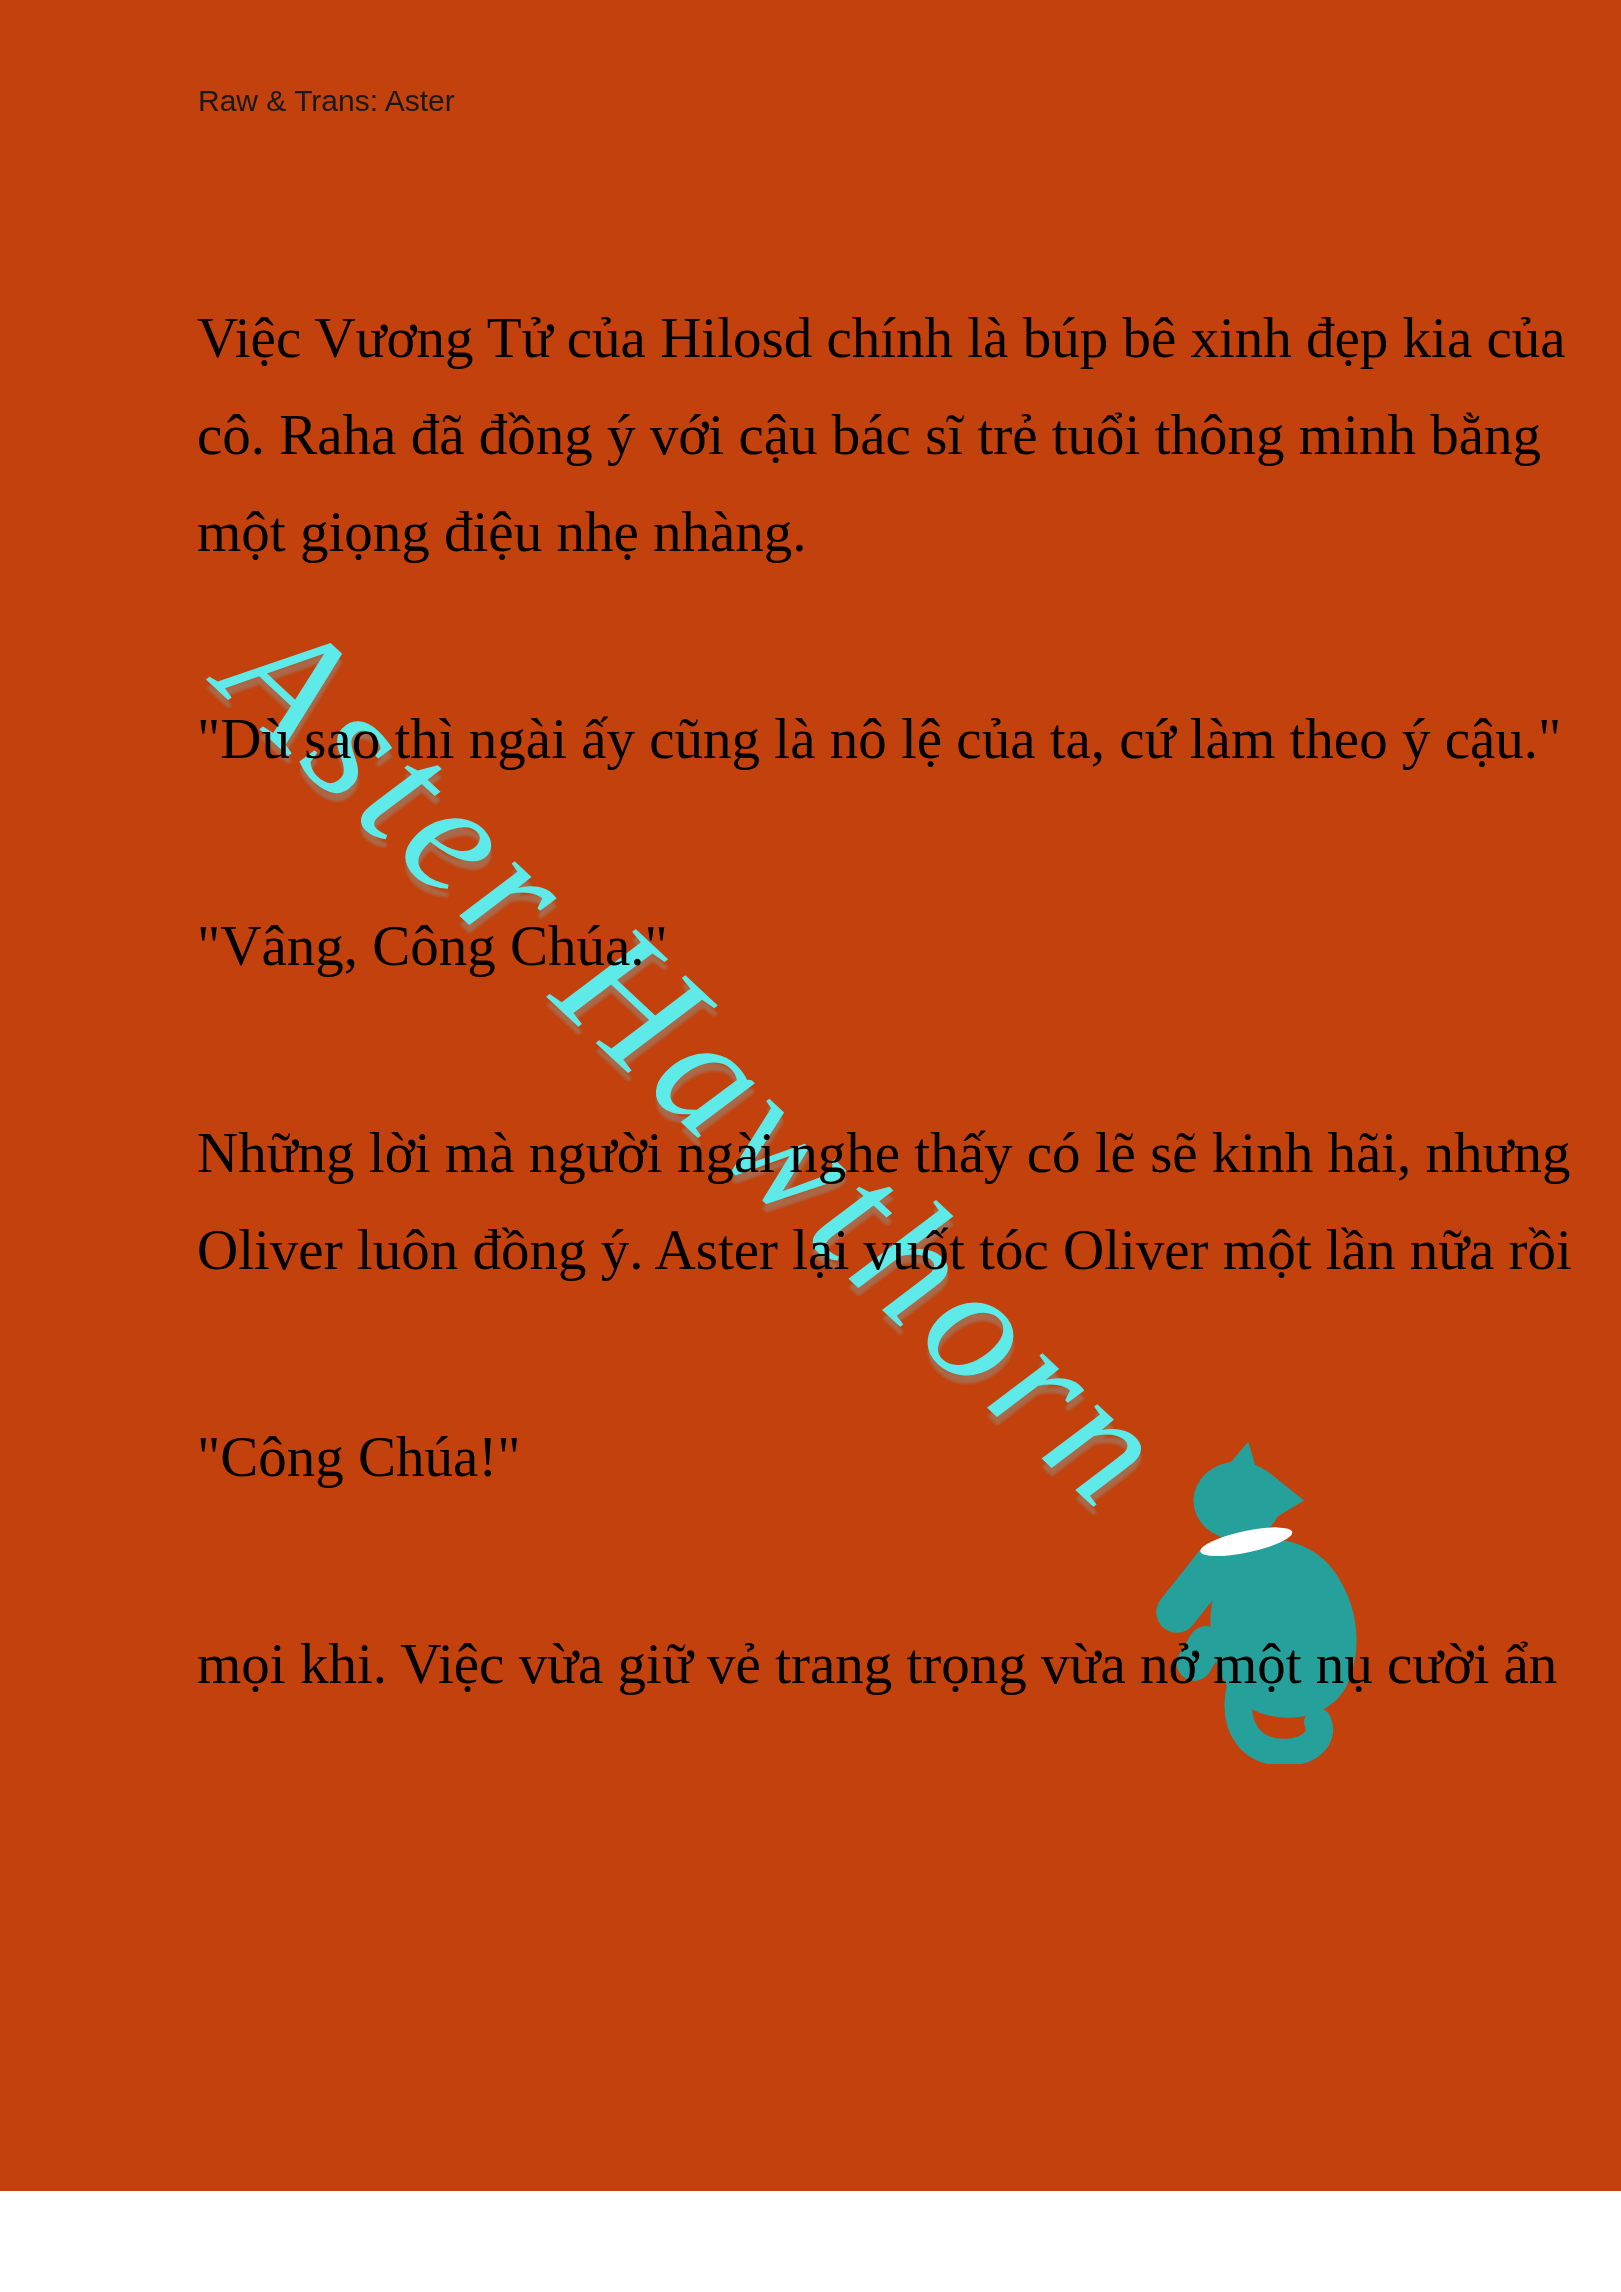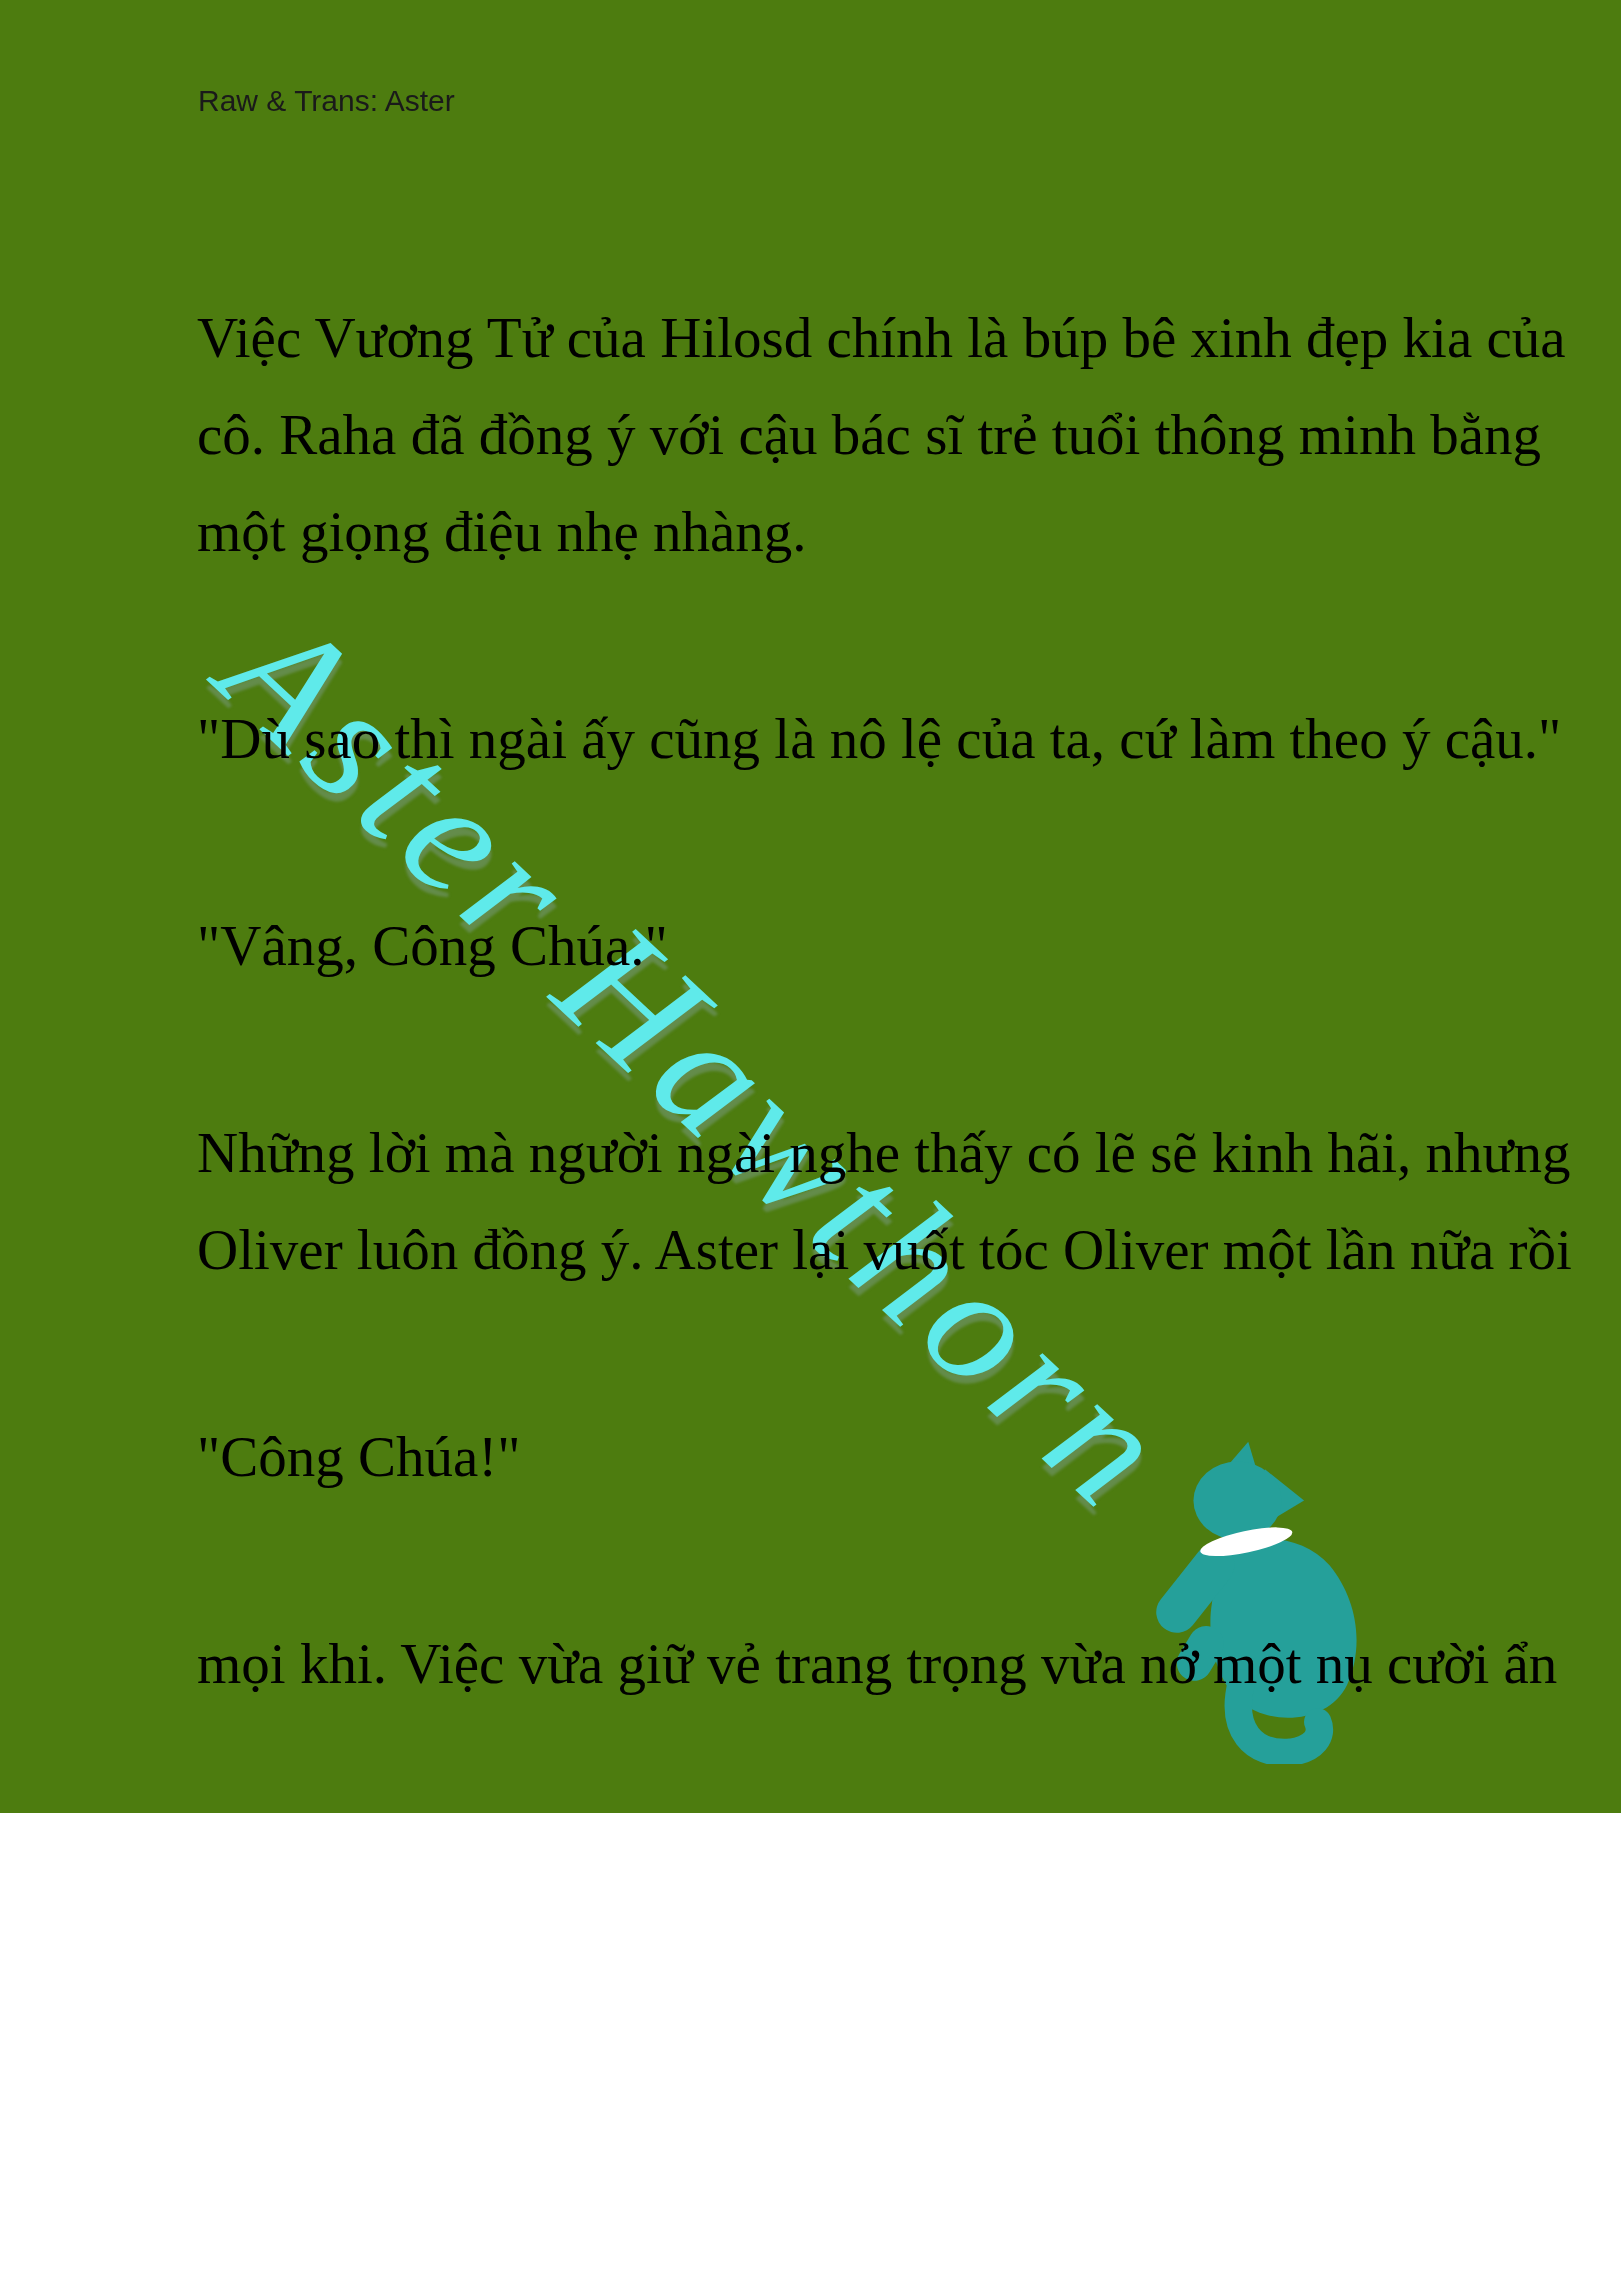--- a/index.html
+++ b/index.html
@@ -3,22 +3,22 @@
 <meta charset="utf-8">
 <style>
   html, body {
     margin: 0;
     padding: 0;
     background: #ffffff;
   }
   .page {
     position: relative;
     width: 1621px;
-    height: 1813px;
-    background: #4d7c0f;
+    height: 2191px;
+    background: #c2410c;
     overflow: hidden;
     font-family: "Liberation Serif", "DejaVu Serif", serif;
   }
   .header-credit {
     position: absolute;
     left: 198px;
     top: 84px;
     font-family: "Liberation Sans", "DejaVu Sans", sans-serif;
     font-size: 30px;
     color: #1a1a1a;

